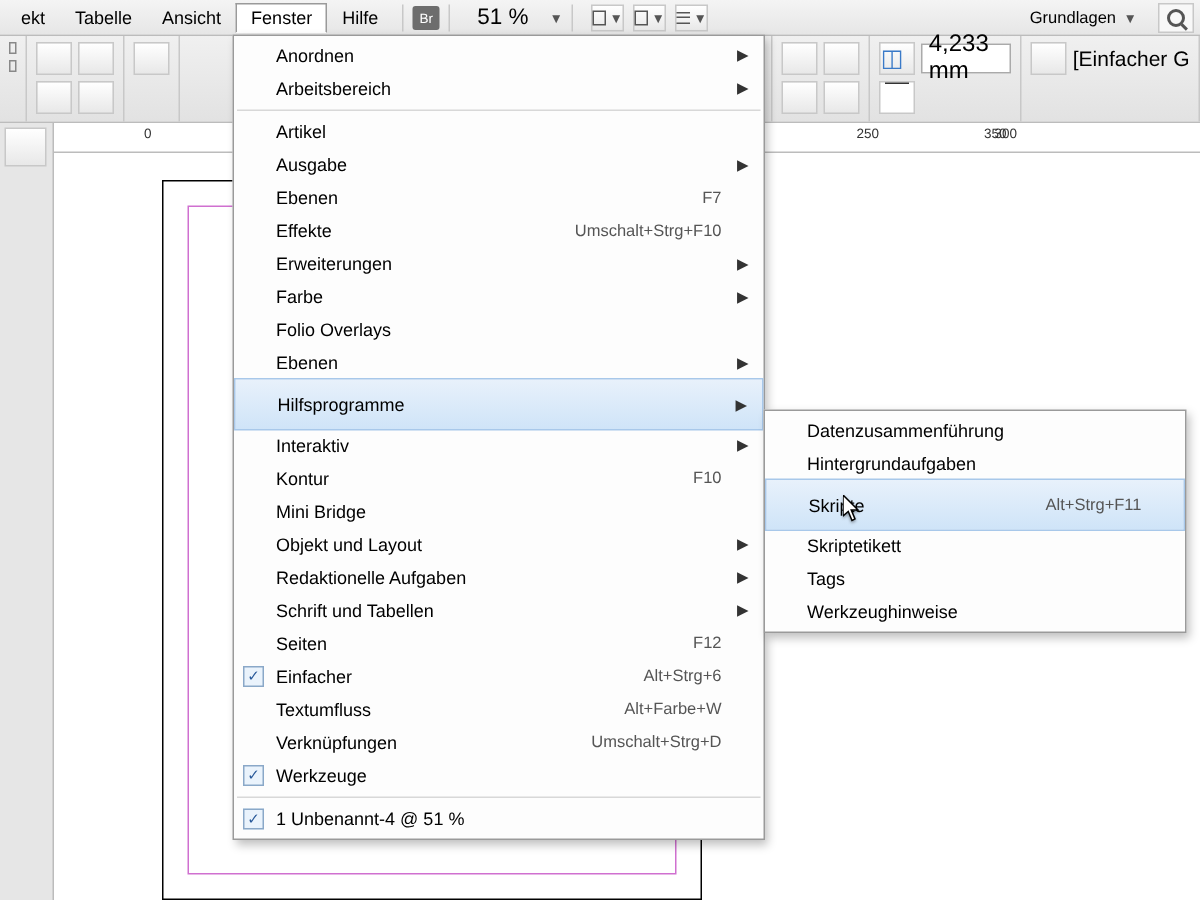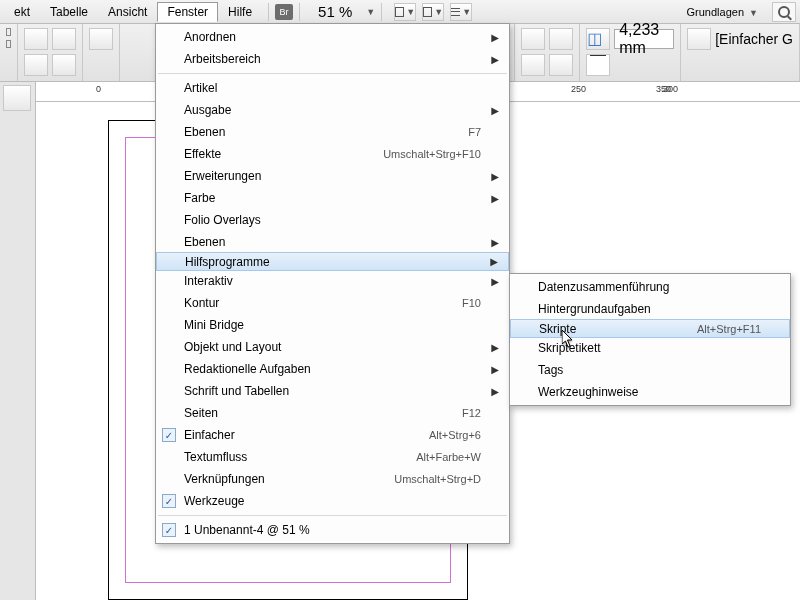--- a/index.html
+++ b/index.html
@@ -27,21 +27,21 @@
 .leftdock .tbtn { width: 28px; height: 26px; margin: 3px; border: 1px solid #c8c8c8; background: linear-gradient(#fff,#e8e8e8); }
 
 .ruler-h { position: absolute; left: 36px; right: 0; top: 82px; height: 20px; background: #fff; border-bottom: 1px solid #bcbcbc; font-size: 9px; color: #333; }
 .ruler-h .tick { position: absolute; top: 2px; }
 .canvas { position: absolute; left: 36px; right: 0; top: 102px; bottom: 0; background: #fff; }
 .canvas .page { position: absolute; left: 72px; top: 18px; width: 360px; height: 480px; border: 1px solid #000; background: #fff; }
 .canvas .page .margin { position: absolute; left: 16px; top: 16px; right: 16px; bottom: 16px; border: 1px solid #d070d0; }
 
 .dropdown { position: absolute; background: #fdfdfd; border: 1px solid #9a9a9a; box-shadow: 2px 3px 6px rgba(0,0,0,.25); font-size: 12px; padding: 2px 0; }
 .dropdown .mrow { display: flex; align-items: center; height: 22px; padding: 0 28px 0 28px; position: relative; white-space: nowrap; cursor: default; }
-.dropdown .mrow.hover { background: linear-gradient(#e8f1fb,#cfe4f8); border: 1px solid #a8c8ea; height: 19px; margin: -1px 0; }
+.dropdown .mrow.hover { background: linear-gradient(#e8f1fb,#cfe4f8); border: 1px solid #a8c8ea; height: 35px; margin: -1px 0; }
 .dropdown .mrow .label { flex: 1; }
 .dropdown .mrow .shortcut { color: #555; font-size: 11px; margin-left: 30px; }
 .dropdown .mrow .arrow { position: absolute; right: 10px; font-size: 10px; color: #333; }
 .dropdown .mrow .check { position: absolute; left: 6px; width: 14px; height: 14px; border: 1px solid #8aa8c8; background: #eaf3fc; color: #2a5a9a; font-size: 10px; display: flex; align-items: center; justify-content: center; }
 .dropdown .msep { height: 1px; background: #d8d8d8; margin: 3px 2px; }
 
 .cursor { position: absolute; width: 14px; height: 20px; pointer-events: none; }
 .cursor svg { filter: drop-shadow(0 1px 1px rgba(0,0,0,.4)); }
 
 .icon-square { width: 12px; height: 10px; border: 1px solid #555; }

